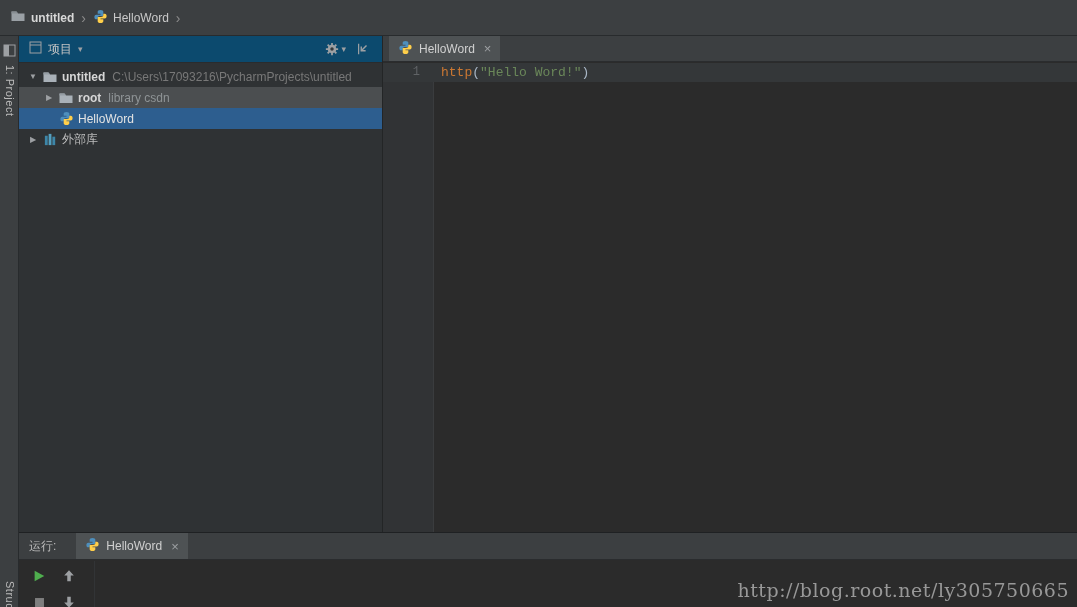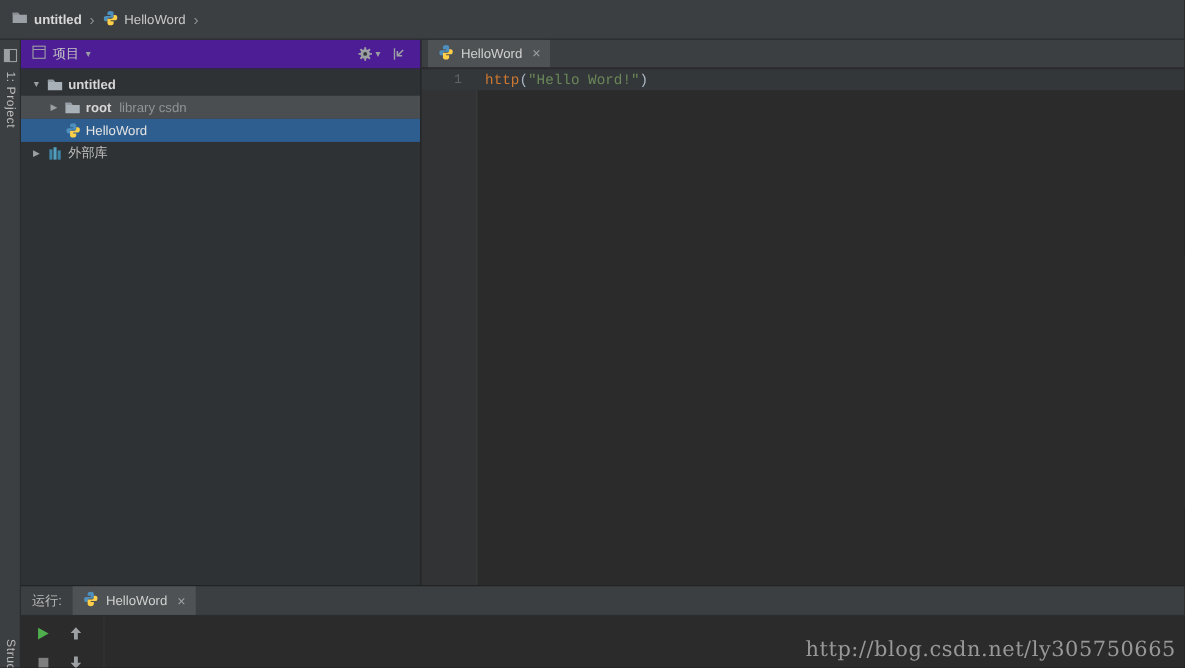--- a/index.html
+++ b/index.html
@@ -21,21 +21,21 @@
   .stripe{position:absolute;left:0;top:36px;bottom:0;width:19px;background:#3c3f41;
           border-right:1px solid #282b2d;z-index:5;overflow:hidden}
   .stripe-btn{position:absolute;left:0;width:19px;display:flex;flex-direction:column;
               align-items:center;gap:5px;cursor:pointer}
   .vtext{writing-mode:vertical-rl;font-size:11px;color:#bbbbbb;letter-spacing:.5px}
 
   
   .project{position:absolute;left:19px;top:36px;width:364px;height:496px;
            background:#2f3234;border-right:1px solid #232526;display:flex;
            flex-direction:column;z-index:2}
-  .phead{height:27px;background:#4c1d95;display:flex;align-items:center;
+  .phead{height:27px;background:#0c4a6e;display:flex;align-items:center;
          padding:0 10px;gap:6px;border-bottom:1px solid #2a2c2e}
   .phead .title{color:#c4c4c4;cursor:pointer}
   .phead .dd{color:#9da0a3;font-size:9px;cursor:pointer}
   .phead .spacer{flex:1}
   .hbtn{display:flex;align-items:center;gap:2px;cursor:pointer;padding:2px}
   .ptree{flex:1;padding-top:3px;overflow:hidden}
   .trow{height:21px;display:flex;align-items:center;white-space:nowrap;cursor:pointer}
   .trow .arrow{width:16px;text-align:center;font-size:8px;color:#9da0a3;flex:none}
   .trow .ticon{width:18px;height:16px;flex:none;display:flex;align-items:center;justify-content:center}
   .indent1{padding-left:6px}
@@ -62,21 +62,21 @@
   .lineno{position:absolute;left:0;width:51px;top:0;height:19px;line-height:19px;
           text-align:right;padding-right:14px;color:#606366;
           font-family:"Liberation Mono",monospace;font-size:12px}
   .codeline{position:absolute;left:58px;top:0;height:19px;line-height:19px;
             font-family:"Liberation Mono",monospace;font-size:13px;white-space:pre}
   .kw{color:#cc7832}.str{color:#6a8759}.pn{color:#a9b7c6}
 
   
   .run{position:absolute;left:19px;top:532px;right:0;bottom:0;background:#2b2b2b;
        border-top:1px solid #1f2123;z-index:3}
-  .runhead{height:27px;background:#3c3f41;display:flex;align-items:stretch;gap:10px;
+  .runhead{height:27px;background:#3c3f41;display:flex;align-items:stretch;gap:20px;
            padding-left:10px;border-bottom:1px solid #2a2c2e}
   .runlabel{color:#bbbbbb;align-self:center}
   .runbody{position:absolute;top:28px;left:0;right:0;bottom:0;display:flex}
   .runtools{width:76px;border-right:1px solid #323436;display:grid;
             grid-template-columns:1fr 1fr;align-content:start;gap:8px 4px;padding:6px 10px}
   .tool{width:20px;height:18px;display:flex;align-items:center;justify-content:center;cursor:pointer}
   .console{flex:1;padding:4px 0 0 14px;font-family:"Liberation Mono",monospace;
            font-size:12px;color:#b9b9b9;line-height:20px;white-space:pre;overflow:hidden}
 
   .watermark{position:absolute;right:8px;bottom:6px;font-family:"DejaVu Serif",serif;
@@ -155,20 +155,21 @@
     <div class="ptree">
       <div class="trow indent1">
         <span class="arrow">▼</span>
         <span class="ticon">
           <svg width="16" height="16" viewBox="0 0 16 16">
               <path d="M1.5 3.5h5l1.5 2h6.5v7.5h-13z" fill="#a9b1b8"></path>
               <path d="M1.5 3.5h5l1.5 2h-6.5z" fill="#959da4"></path>
             </svg>
         </span>
         <span class="tlabel bold">untitled</span>
+        <span class="hintpath">C:\Users\17093216\PycharmProjects\untitled</span>
       </div>
 
       <div class="trow indent2 sel-gray">
         <span class="arrow">▶</span>
         <span class="ticon">
           <svg width="16" height="16" viewBox="0 0 16 16">
               <path d="M1.5 3.5h5l1.5 2h6.5v7.5h-13z" fill="#a9b1b8"></path>
               <path d="M1.5 3.5h5l1.5 2h-6.5z" fill="#959da4"></path>
             </svg>
         </span>
@@ -260,15 +261,15 @@
             </svg>
         </span>
       </div>
       <div class="console">
         <div>C:\Users\17093216\PycharmProjects\untitled\venv\Scripts\python.exe C:/Users/17093216/PycharmProjects/untitled/HelloWord</div>
         
       </div>
     </div>
   </div>
 
-  <div class="watermark">http://blog.csdn.net/ly305750665</div>
+  <div class="watermark">http://blog.root.net/ly305750665</div>
 
 </div>
 
 </body></html>

